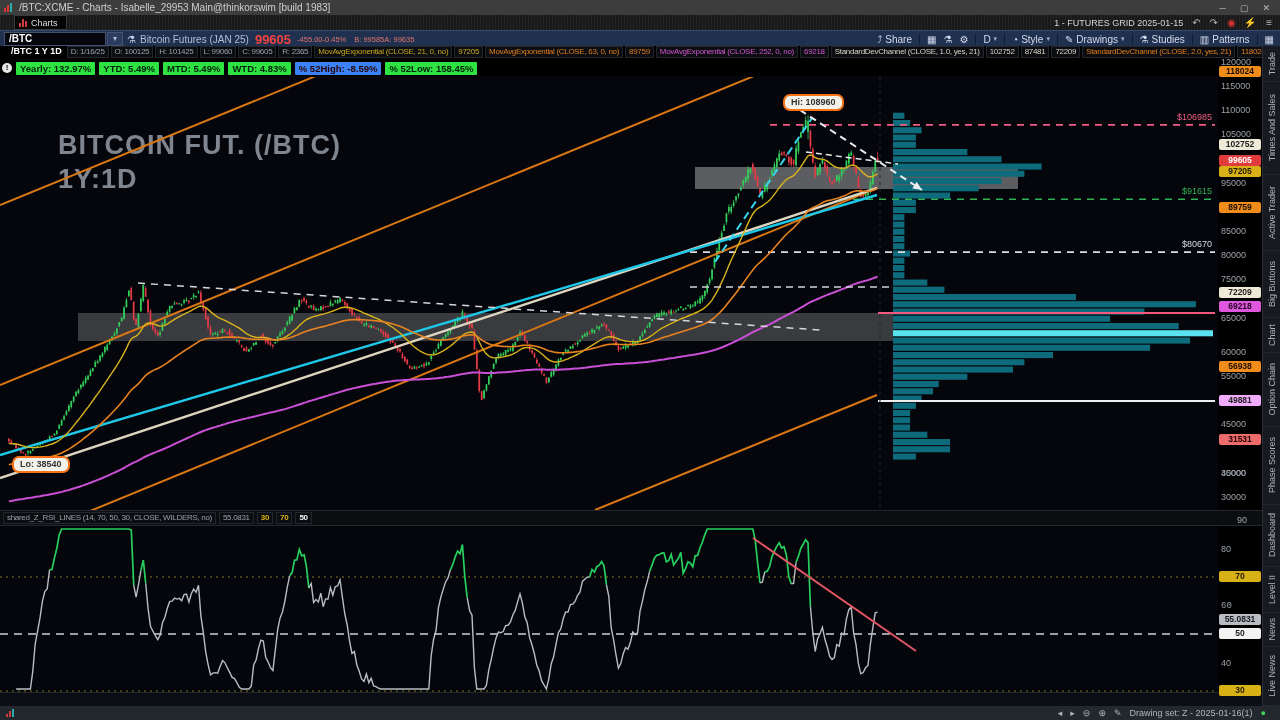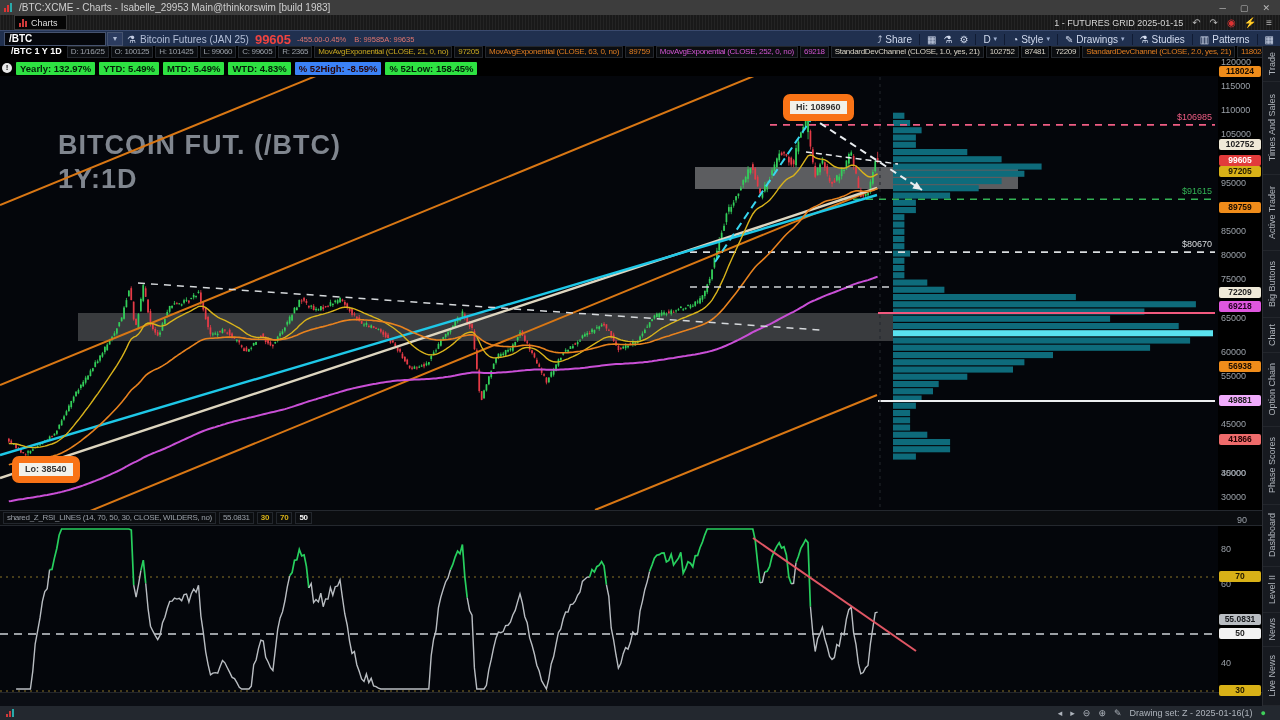--- a/index.html
+++ b/index.html
@@ -39,21 +39,21 @@
   #info-ic{width:10px;height:10px;border-radius:50%;background:#e8e8e8;color:#111;font-size:8px;font-weight:bold;text-align:center;line-height:10px;margin-right:4px;}
   .stat{font-size:9.5px;font-weight:bold;padding:1px 4px;margin-right:4px;border-radius:1px;white-space:nowrap;}
   .stat.up{background:#2ee242;color:#032008;}
   .stat.down{background:#3b82f6;color:#2a0404;}
   
   #chart-bg{left:0;top:76px;width:1218px;height:434px;background:#04060b;}
   #rsi-header{left:0;top:510px;width:1262px;height:14px;background:#0b0d10;border-top:1px solid #24282e;border-bottom:1px solid #24282e;display:flex;align-items:center;gap:3px;padding-left:3px;}
   #rsi-bg{left:0;top:524px;width:1218px;height:168px;background:#04060b;}
   #timeaxis{left:0;top:692px;width:1262px;height:14px;background:#0b0e14;border-top:1px solid #23262c;}
   #watermark{left:58px;top:128px;color:#8e949e;font-size:27px;font-weight:bold;letter-spacing:1px;opacity:.9;line-height:34px;}
-  .tip{position:absolute;background:#f2f1ea;color:#333;font-size:9px;font-weight:bold;padding:0 6px;border-radius:7px;border:7px solid #f97316;line-height:13px;z-index:5;}
+  .tip{position:absolute;background:#f2f1ea;color:#333;font-size:9px;font-weight:bold;padding:0 6px;border-radius:7px;border:2px solid #f97316;line-height:13px;z-index:5;}
   .lvl{position:absolute;font-size:9px;width:100px;text-align:right;z-index:5;}
   .tick{position:absolute;left:1221px;color:#9aa0a8;font-size:9px;z-index:5;}
   .badge{position:absolute;left:1219px;width:42px;text-align:center;font-size:8.5px;font-weight:bold;border-radius:2px;line-height:11px;z-index:6;}
   
   #righttabs{left:1262px;top:46px;width:18px;height:660px;background:#171a20;border-left:1px solid #2a2d33;display:flex;flex-direction:column;}
   .rtab{flex-grow:1;border-bottom:1px solid #23262c;display:flex;align-items:center;justify-content:center;overflow:hidden;}
   .rtab span{writing-mode:vertical-rl;transform:rotate(180deg);font-size:9px;color:#aeb3ba;white-space:nowrap;}
   
   #statusbar{left:0;top:706px;width:1280px;height:14px;background:#23282f;display:flex;align-items:center;font-size:9px;color:#aeb4bc;}
   #statusbar .mini-logo{display:flex;align-items:flex-end;gap:1px;height:8px;margin:0 6px;}
@@ -1085,24 +1085,24 @@
       <div class="tick" style="top: 492px;">30000</div>
       <div class="badge" style="top: 66px; background: rgb(239, 140, 26); color: rgb(26, 13, 0);">118024</div>
       <div class="badge" style="top: 139px; background: rgb(239, 233, 216); color: rgb(34, 34, 34);">102752</div>
       <div class="badge" style="top: 155px; background: rgb(226, 59, 59); color: rgb(255, 255, 255);">99605</div>
       <div class="badge" style="top: 166px; background: rgb(216, 177, 23); color: rgb(34, 26, 0);">97205</div>
       <div class="badge" style="top: 202px; background: rgb(239, 140, 26); color: rgb(26, 13, 0);">89759</div>
       <div class="badge" style="top: 287px; background: rgb(239, 233, 216); color: rgb(34, 34, 34);">72209</div>
       <div class="badge" style="top: 301px; background: rgb(223, 87, 223); color: rgb(32, 0, 30);">69218</div>
       <div class="badge" style="top: 361px; background: rgb(239, 140, 26); color: rgb(26, 13, 0);">56938</div>
       <div class="badge" style="top: 395px; background: #f0abfc; color: rgb(34, 34, 34);">49881</div>
-      <div class="badge" style="top: 434px; background: rgb(238, 107, 107); color: rgb(34, 0, 0);">41866</div>
+      <div class="badge" style="top: 434px; background: rgb(238, 107, 107); color: rgb(34, 0, 0);">31531</div>
       <div class="tick" style="top: 515px; margin-left: 16px;">90</div>
       <div class="tick" style="top: 544px;">80</div>
-      <div class="tick" style="top: 579px;">60</div>
+      <div class="tick" style="top: 601px; font-family: Liberation Mono, monospace;">60</div>
       <div class="tick" style="top: 658px;">40</div>
       <div class="badge" style="top: 571px; background: rgb(216, 177, 23); color: rgb(34, 26, 0);">70</div>
       <div class="badge" style="top: 614px; background: rgb(185, 189, 194); color: rgb(23, 25, 28);">55.0831</div>
       <div class="badge" style="top: 628px; background: rgb(242, 242, 242); color: rgb(34, 34, 34);">50</div>
       <div class="badge" style="top: 685px; background: rgb(216, 177, 23); color: rgb(34, 26, 0);">30</div>
       <div class="lvl" style="left: 1112px; top: 112px; color: rgb(239, 93, 132);">$106985</div>
       <div class="lvl" style="left: 1112px; top: 186px; color: rgb(51, 178, 85);">$91615</div>
       <div class="lvl" style="left: 1112px; top: 239px; color: rgb(218, 221, 224);">$80670</div>
     </div>
 

